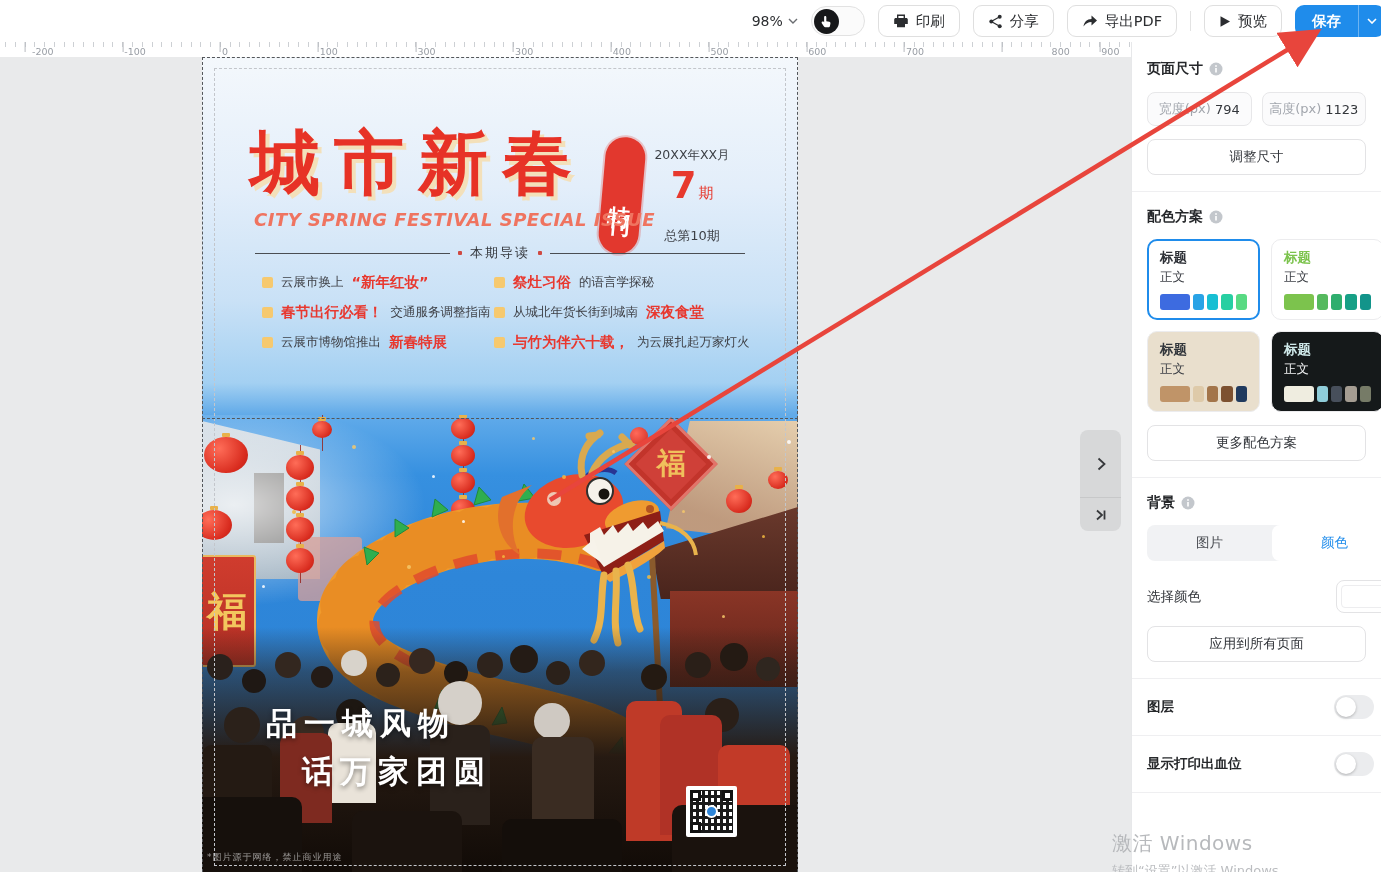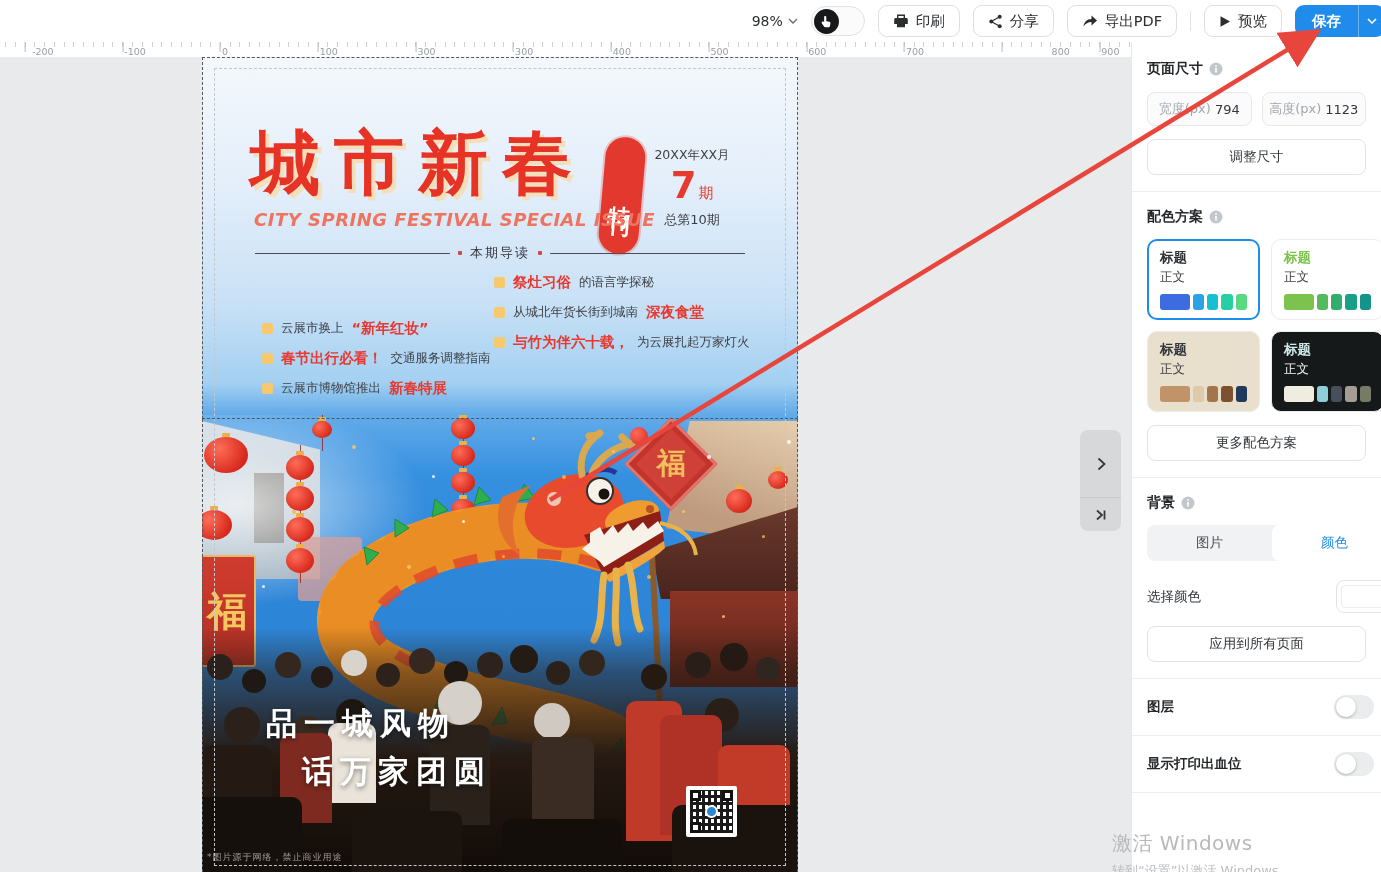--- a/index.html
+++ b/index.html
@@ -43,30 +43,30 @@
     letter-spacing:14px;text-shadow:4px 4px 0 #f3e0ba;white-space:nowrap;}
   .stamp{position:absolute;left:400px;top:80px;width:40px;height:117px;background:#e2382e;
     border-radius:20px;transform:rotate(5deg);display:flex;align-items:center;justify-content:center;
     box-shadow:0 0 0 2px rgba(226,56,46,.25);}
   .stamp span{writing-mode:vertical-rl;color:#fff;font-size:23px;font-weight:bold;letter-spacing:9px;}
   .issue-col{position:absolute;left:442px;top:90px;width:96px;text-align:center;}
   .issue-date{font-size:12.5px;color:#3c3f45;}
   .issue-no-row{display:flex;align-items:baseline;justify-content:center;gap:2px;margin-top:2px;}
   .issue-no{font-size:37px;font-weight:bold;color:#e7392e;line-height:1.1;}
   .issue-unit{font-size:15px;color:#e7392e;}
-  .issue-total{font-size:13px;color:#3c3f45;margin-top:4px;}
+  .issue-total{font-size:13px;color:#3c3f45;margin-top:20px;}
   .subtitle{position:absolute;left:52px;top:152px;font-size:18px;font-weight:bold;font-style:italic;
     color:#ef7460;letter-spacing:.5px;white-space:nowrap;}
   .toc-head{position:absolute;left:0;top:187px;width:100%;display:flex;align-items:center;
     gap:8px;padding:0 53px;}
   .toc-line{flex:1;height:1px;background:#4a4d52;}
   .toc-dot{width:4px;height:4px;background:#cf4a42;border-radius:1px;}
   .toc-title{font-size:13px;color:#34373c;letter-spacing:2px;}
   .toc{position:absolute;left:0;top:216px;width:100%;display:flex;padding-left:60px;}
-  .toc-col-left{width:232px;flex:none;margin-top:46px;}
+  .toc-col-left{width:232px;flex:none;}
   .toc-col-right{flex:1;}
   .toc-item{display:flex;align-items:center;gap:8px;margin-bottom:11px;white-space:nowrap;height:19px;}
   .bullet{width:11px;height:11px;background:#f6c96f;border-radius:2px;flex:none;}
   .seg-dark{font-size:12.5px;color:#3f4147;}
   .seg-red{font-size:14.5px;color:#e8382f;font-weight:bold;}
 
   
   .photo{position:absolute;left:0;top:358px;width:596px;height:457px;overflow:hidden;
     background:linear-gradient(180deg,#61abea 0,#3690e0 60px,#2e86d9 160px,#2c82d4 100%);}
   .photo .abs{position:absolute;}

